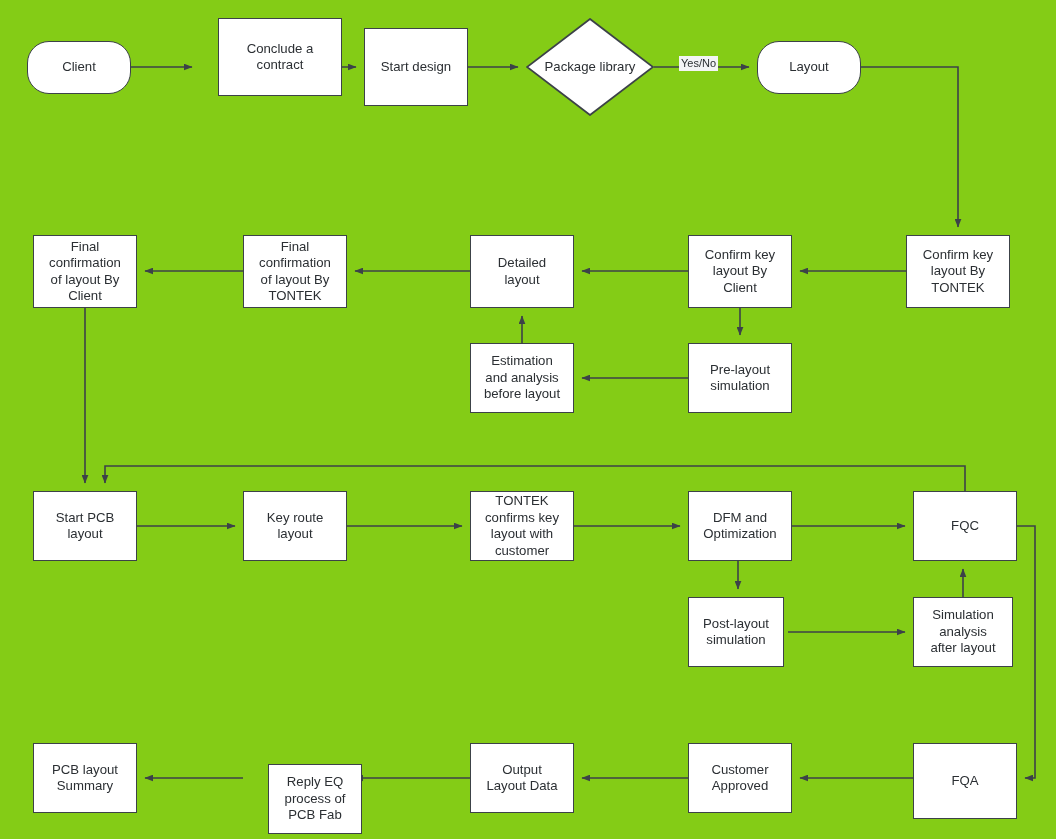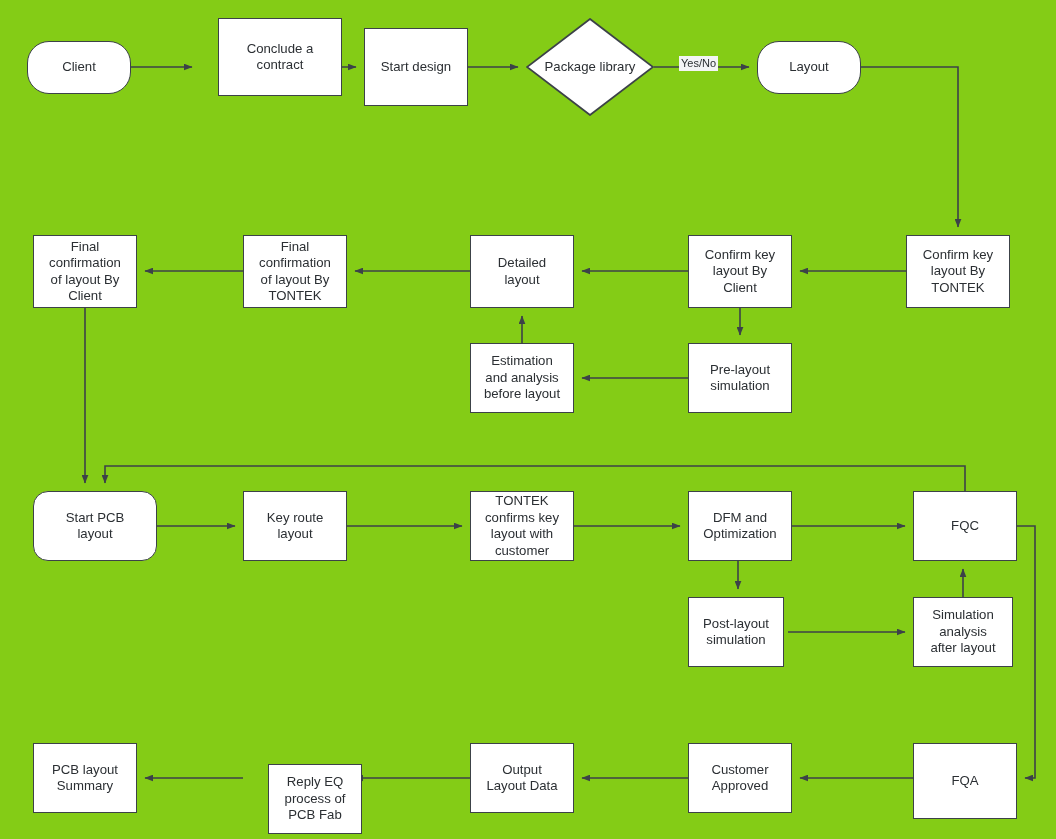--- a/index.html
+++ b/index.html
@@ -163,21 +163,21 @@
       </div>
       <div class="node rect" style="left: 688px; top: 343px; width: 104px; height: 70px;">
         <span class="lbl">Pre-layout
 simulation</span>
       </div>
       <div class="node rect" style="left: 470px; top: 343px; width: 104px; height: 70px;">
         <span class="lbl">Estimation
 and analysis
 before layout</span>
       </div>
-      <div class="node rect" style="left: 33px; top: 491px; width: 124px; height: 70px; border-radius: 15px;">
+      <div class="node rect" style="left: 33px; top: 491px; width: 104px; height: 70px;">
         <span class="lbl">Start PCB
 layout</span>
       </div>
       <div class="node rect" style="left: 243px; top: 491px; width: 104px; height: 70px;">
         <span class="lbl">Key route
 layout</span>
       </div>
       <div class="node rect" style="left: 470px; top: 491px; width: 104px; height: 70px;">
         <span class="lbl">TONTEK
 confirms key

